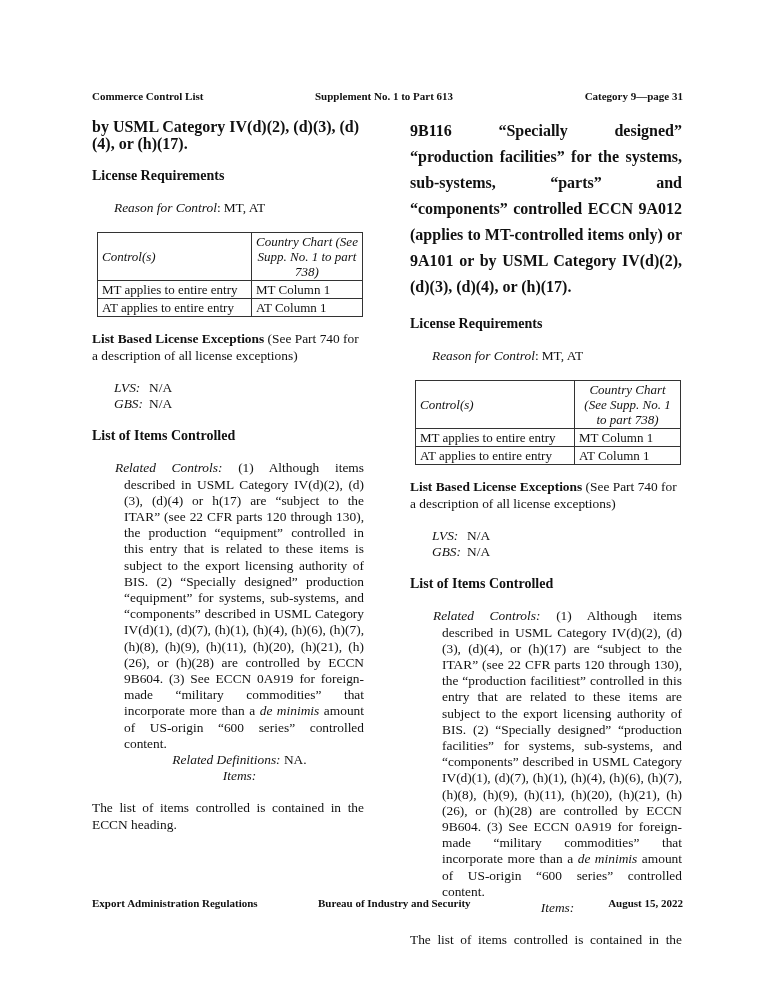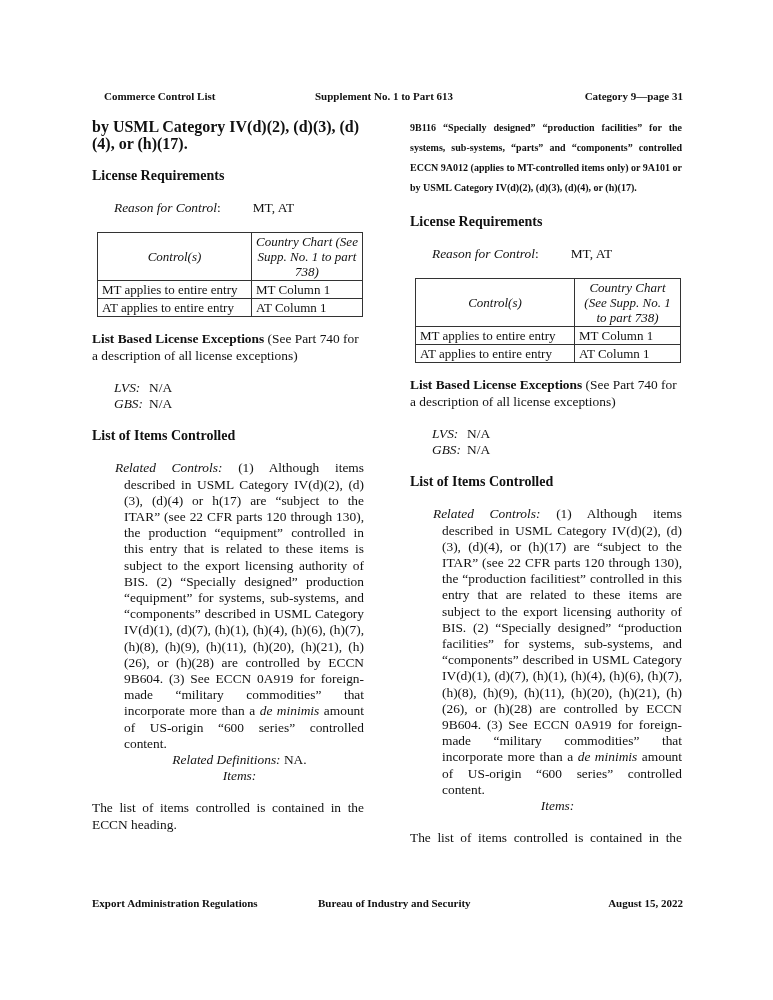--- a/index.html
+++ b/index.html
@@ -11,35 +11,35 @@
   .header span, .footer span { position: absolute; white-space: nowrap; }
   .col { position: absolute; width: 272px; font-size: 13.4px; line-height: 16.2px; }
   .col.left { left: 92px; top: 118px; }
   .col.right { left: 410px; top: 118px; }
   .b { font-weight: bold; }
   .i { font-style: italic; }
   .just { text-align: justify; }
   p { margin: 0; }
   .gap { height: 16px; }
   .reason { padding-left: 22px; }
-  .reason .val { margin-left: 32px; }
+  .reason .val { margin-left: 3px; }
   table.ctl { border-collapse: collapse; font-size: 13px; line-height: 15px; margin-left: 5px; }
   table.ctl td { border: 1px solid #333; padding: 1px 4px; vertical-align: middle; }
-  table.ctl .h1 { font-style: italic; text-align: center; }
+  table.ctl .h1 { font-style: italic; text-align: left; }
   table.ctl .h2 { font-style: italic; text-align: center; }
   .exc { padding-left: 22px; }
   .exc .row span.k { display: inline-block; width: 35px; font-style: italic; }
   .hang { padding-left: 32px; text-indent: -9px; text-align: justify; }
   .sub { padding-left: 23px; text-align: center; }
 </style>
 </head>
 <body>
 
 <div class="header">
-  <span style="left:12px">Commerce Control List</span>
+  <span style="left:0">Commerce Control List</span>
   <span style="left:223px">Supplement No. 1 to Part 613</span>
   <span style="right:0">Category 9—page  31</span>
 </div>
 
 <div class="col left">
   <p class="b" style="font-size:16px;line-height:17px">by USML Category IV(d)(2), (d)(3), (d)(4), or (h)(17).</p>
   <div class="gap"></div>
   <p class="b" style="font-size:14px">License Requirements</p>
   <div class="gap"></div>
   <p class="reason"><span class="i">Reason for Control</span>:<span class="val">MT, AT</span></p>
@@ -71,21 +71,21 @@
   <p class="b" style="font-size:14px">List of Items Controlled</p>
   <div class="gap"></div>
   <p class="hang"><span class="i">Related Controls:</span><span> (1) Although items described in USML Category IV(d)(2), (d)(3), (d)(4) or h(17) are “subject to the ITAR” (see 22 CFR parts 120 through 130), the production “equipment” controlled in this entry that is related to these items is subject to the export licensing authority of BIS.  (2) “Specially designed” production “equipment” for systems, sub-systems, and “components” described in USML Category IV(d)(1), (d)(7), (h)(1), (h)(4), (h)(6), (h)(7), (h)(8), (h)(9), (h)(11), (h)(20), (h)(21), (h)(26), or (h)(28) are controlled by ECCN 9B604. (3) See ECCN 0A919 for foreign-made “military commodities” that incorporate more than a </span><span class="i">de minimis</span><span> amount of US-origin “600 series” controlled content.</span></p>
   <p class="sub"><span class="i">Related Definitions:</span><span> NA.</span></p>
   <p class="sub i">Items:</p>
   <div class="gap"></div>
   <p class="just">The list of items controlled is contained in the ECCN heading.</p>
 </div>
 
 <div class="col right">
-  <p class="b just" style="font-size:10px;line-height:20px">9B116 “Specially designed” “production facilities” for the systems, sub-systems, “parts” and “components” controlled ECCN 9A012 (applies to MT-controlled items only) or 9A101 or by USML Category IV(d)(2), (d)(3), (d)(4), or (h)(17).</p>
+  <p class="b just" style="font-size:16px;line-height:26px">9B116 “Specially designed” “production facilities” for the systems, sub-systems, “parts” and “components” controlled ECCN 9A012 (applies to MT-controlled items only) or 9A101 or by USML Category IV(d)(2), (d)(3), (d)(4), or (h)(17).</p>
   <div class="gap"></div>
   <p class="b" style="font-size:14px">License Requirements</p>
   <div class="gap"></div>
   <p class="reason"><span class="i">Reason for Control</span>:<span class="val">MT, AT</span></p>
   <div class="gap"></div>
   <table class="ctl" style="width:266px">
     <tbody>
         <tr>
       <td class="h1" style="width:150px">Control(s)</td>
       <td class="h2">Country Chart (See Supp. No. 1 to part 738)</td>

